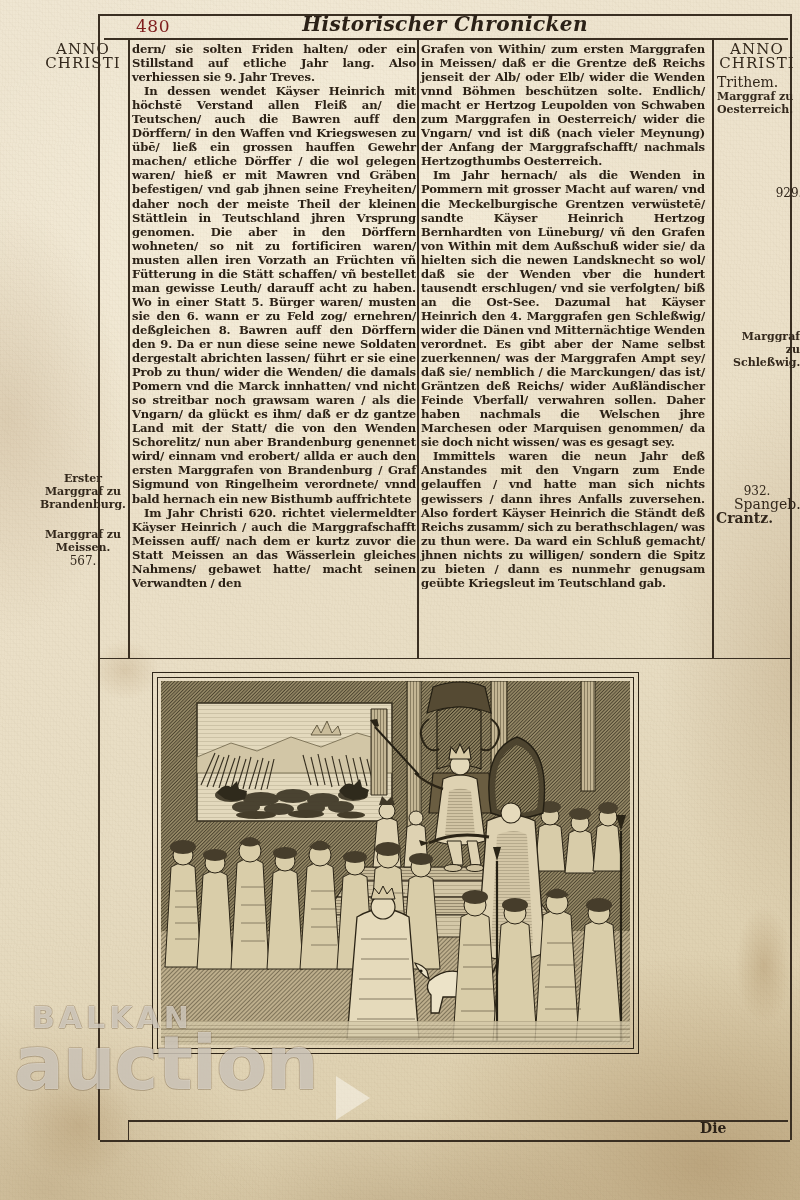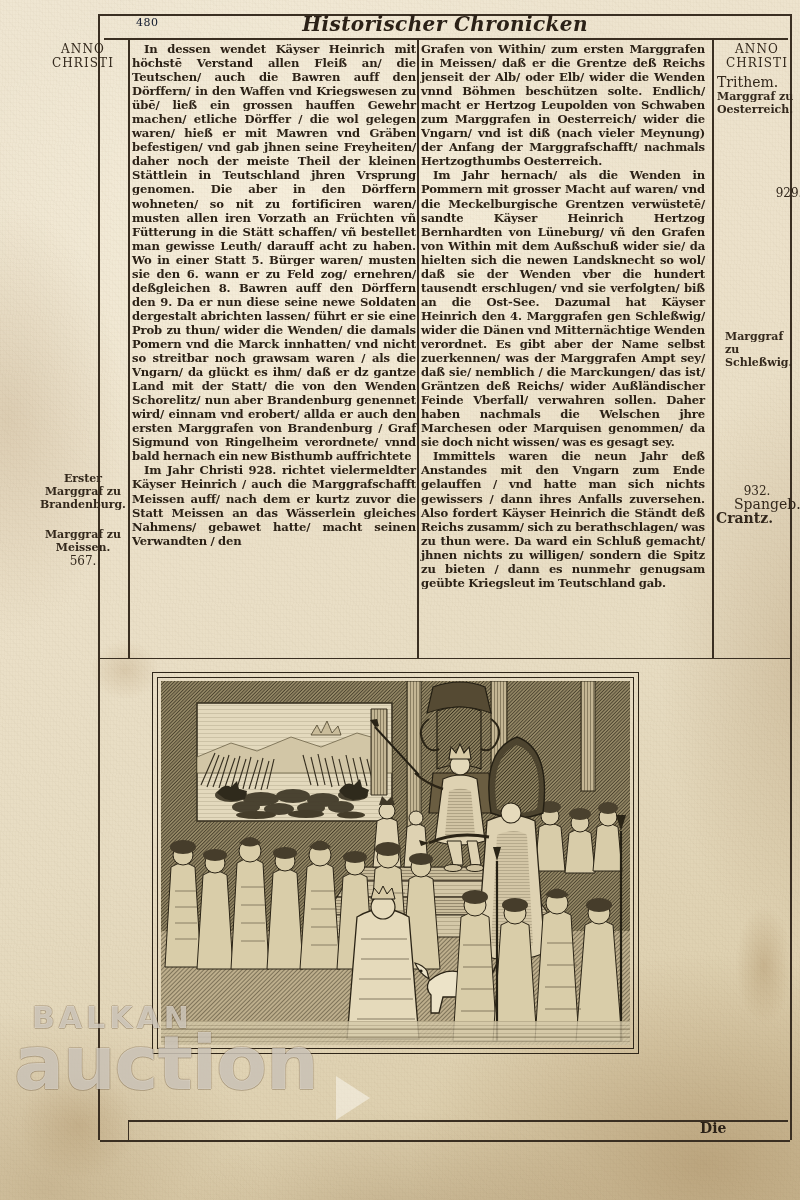--- a/index.html
+++ b/index.html
@@ -46,36 +46,36 @@
   #head-rule     {left:104px;top:38px;  width:684px;height:1.6px;}
   #body-bot-rule {left:100px;top:658px; width:690px;height:1.4px;}
 
   #bot-rule-1    {left:128px;top:1120px;width:660px;height:1.6px;}
   #bot-rule-2    {left:100px;top:1140px;width:690px;height:1.8px;}
   #bot-tick      {left:128px;top:1120px;width:1.4px;height:20px;}
 
   
   #pagenum{
     position:absolute;left:136px;top:16px;
-    font-family:"DejaVu Serif", serif;font-size:11px;color:#0f172a;letter-spacing:.5px;
+    font-family:"DejaVu Serif", serif;font-size:17px;color:#7f1d1d;letter-spacing:.5px;
   }
   #runhead{
     position:absolute;left:300px;top:12px;width:290px;text-align:center;
     font-family:"DejaVu Serif", serif;font-weight:bold;font-size:20px;
     color:#2b2117;letter-spacing:.4px;
     font-style:italic;
   }
 
   
   .margin{
     position:absolute;width:86px;text-align:center;
     font-family:"DejaVu Serif", serif;color:#33281c;
   }
   .margin .anno{
-    font-size:12px;letter-spacing:1.1px;line-height:14px;margin-bottom:6px;
+    font-size:15px;letter-spacing:1.1px;line-height:14px;margin-bottom:6px;
     font-variant:small-caps;
   }
   .margin .frak{
     font-size:11px;line-height:13.2px;font-weight:bold;
     font-family:"DejaVu Serif", serif;
   }
   .margin .lat{
     font-size:14px;line-height:13.5px;
   }
   .margin .num{font-size:12px;line-height:14px;}
@@ -192,32 +192,33 @@
 CHRISTI</div>
   <div class="lat" style="text-align:left;padding-left:3px;">Trithem.</div>
   <div class="frak" style="text-align:left;padding-left:3px;">Marggraf zu Oesterreich.</div>
 </div>
 
 <div class="margin" id="mg-right-929">
   <div class="num">929.</div>
 </div>
 
 <div class="margin" id="mg-right-sch">
-  <div class="frak" style="text-align:left;padding-left:11px;">Marggraf zu Schleßwig.</div>
+  <div class="frak" style="text-align:right;padding-left:19px;">Marggraf zu Schleßwig.</div>
 </div>
 
 <div class="margin" id="mg-right-932">
   <div class="num">932.</div>
   <div class="lat" style="text-align:center;padding-left:20px;">Spangeb.</div>
   <div class="lat" style="text-align:left;padding-left:2px;font-weight:bold;">Crantz.</div>
 </div>
 
 <div class="col" id="col-left">
+  <p>dern/ sie solten Friden halten/ oder ein Stillstand auf etliche Jahr lang. Also verhiessen sie 9. Jahr Treves.</p>
   <p class="indent">In dessen wendet Käyser Heinrich mit höchstē Verstand allen Fleiß an/ die Teutschen/ auch die Bawren auff den Dörffern/ in den Waffen vnd Kriegswesen zu übē/ ließ ein grossen hauffen Gewehr machen/ etliche Dörffer / die wol gelegen waren/ hieß er mit Mawren vnd Gräben befestigen/ vnd gab jhnen seine Freyheiten/ daher noch der meiste Theil der kleinen Stättlein in Teutschland jhren Vrsprung genomen. Die aber in den Dörffern wohneten/ so nit zu fortificiren waren/ musten allen iren Vorzath an Früchten vñ Fütterung in die Stätt schaffen/ vñ bestellet man gewisse Leuth/ darauff acht zu haben. Wo in einer Statt 5. Bürger waren/ musten sie den 6. wann er zu Feld zog/ ernehren/ deßgleichen 8. Bawren auff den Dörffern den 9. Da er nun diese seine newe Soldaten dergestalt abrichten lassen/ führt er sie eine Prob zu thun/ wider die Wenden/ die damals Pomern vnd die Marck innhatten/ vnd nicht so streitbar noch grawsam waren / als die Vngarn/ da glückt es ihm/ daß er dz gantze Land mit der Statt/ die von den Wenden Schorelitz/ nun aber Brandenburg genennet wird/ einnam vnd erobert/ allda er auch den ersten Marggrafen von Brandenburg / Graf Sigmund von Ringelheim verordnete/ vnnd bald hernach ein new Bisthumb auffrichtete</p>
-  <p class="indent">Im Jahr Christi 928. richtet vielermeldter Käyser Heinrich / auch die Marggrafschafft Meissen auff/ nach dem er kurtz zuvor die Statt Meissen an das Wässerlein gleiches Nahmens/ gebawet hatte/ macht seinen Verwandten / den</p>
+  <p class="indent">Im Jahr Christi 620. richtet vielermeldter Käyser Heinrich / auch die Marggrafschafft Meissen auff/ nach dem er kurtz zuvor die Statt Meissen an das Wässerlein gleiches Nahmens/ gebawet hatte/ macht seinen Verwandten / den</p>
 </div>
 
 <div class="col" id="col-right">
   <p>Grafen von Within/ zum ersten Marggrafen in Meissen/ daß er die Grentze deß Reichs jenseit der Alb/ oder Elb/ wider die Wenden vnnd Böhmen beschützen solte. Endlich/ macht er Hertzog Leupolden von Schwaben zum Marggrafen in Oesterreich/ wider die Vngarn/ vnd ist diß (nach vieler Meynung) der Anfang der Marggrafschafft/ nachmals Hertzogthumbs Oesterreich.</p>
   <p class="indent">Im Jahr hernach/ als die Wenden in Pommern mit grosser Macht auf waren/ vnd die Meckelburgische Grentzen verwüstetē/ sandte Käyser Heinrich Hertzog Bernhardten von Lüneburg/ vñ den Grafen von Within mit dem Außschuß wider sie/ da hielten sich die newen Landsknecht so wol/ daß sie der Wenden vber die hundert tausendt erschlugen/ vnd sie verfolgten/ biß an die Ost-See. Dazumal hat Käyser Heinrich den 4. Marggrafen gen Schleßwig/ wider die Dänen vnd Mitternächtige Wenden verordnet. Es gibt aber der Name selbst zuerkennen/ was der Marggrafen Ampt sey/ daß sie/ nemblich / die Marckungen/ das ist/ Gräntzen deß Reichs/ wider Außländischer Feinde Vberfall/ verwahren sollen. Daher haben nachmals die Welschen jhre Marchesen oder Marquisen genommen/ da sie doch nicht wissen/ was es gesagt sey.</p>
   <p class="indent">Immittels waren die neun Jahr deß Anstandes mit den Vngarn zum Ende gelauffen / vnd hatte man sich nichts gewissers / dann ihres Anfalls zuversehen. Also fordert Käyser Heinrich die Ständt deß Reichs zusamm/ sich zu berathschlagen/ was zu thun were. Da ward ein Schluß gemacht/ jhnen nichts zu willigen/ sondern die Spitz zu bieten / dann es nunmehr genugsam geübte Kriegsleut im Teutschland gab.</p>
 </div>
 
 <div id="plate-wrap">
   <div id="plate-border-out"></div>

